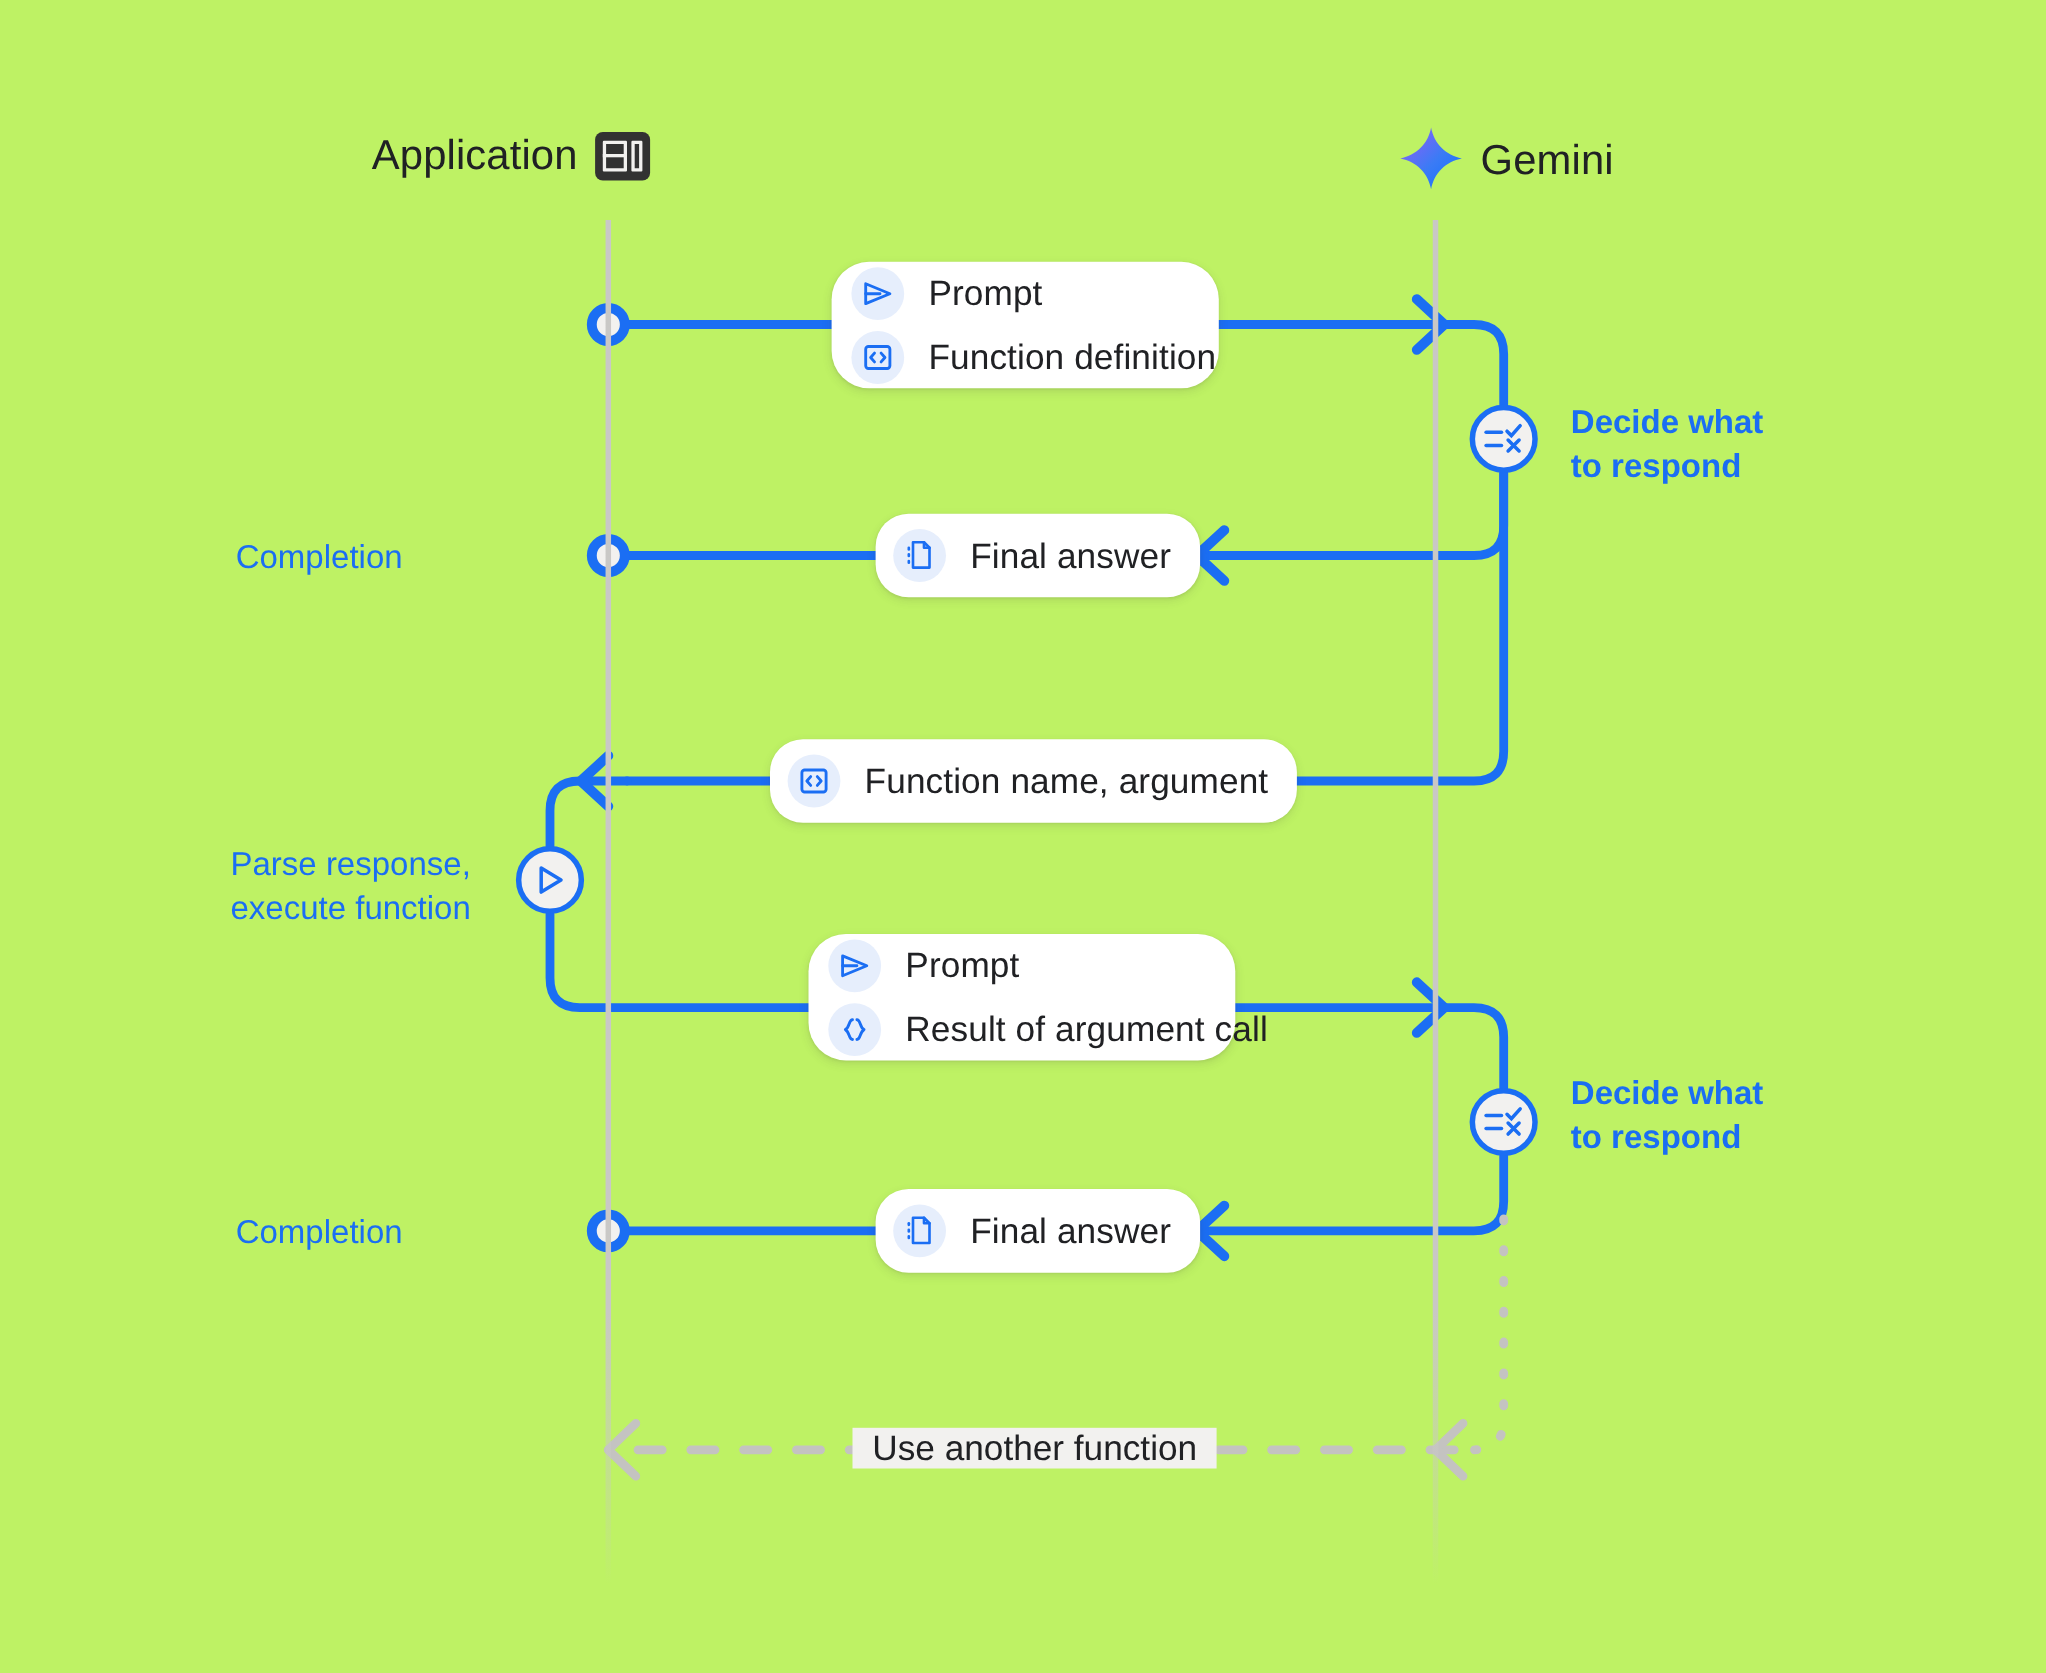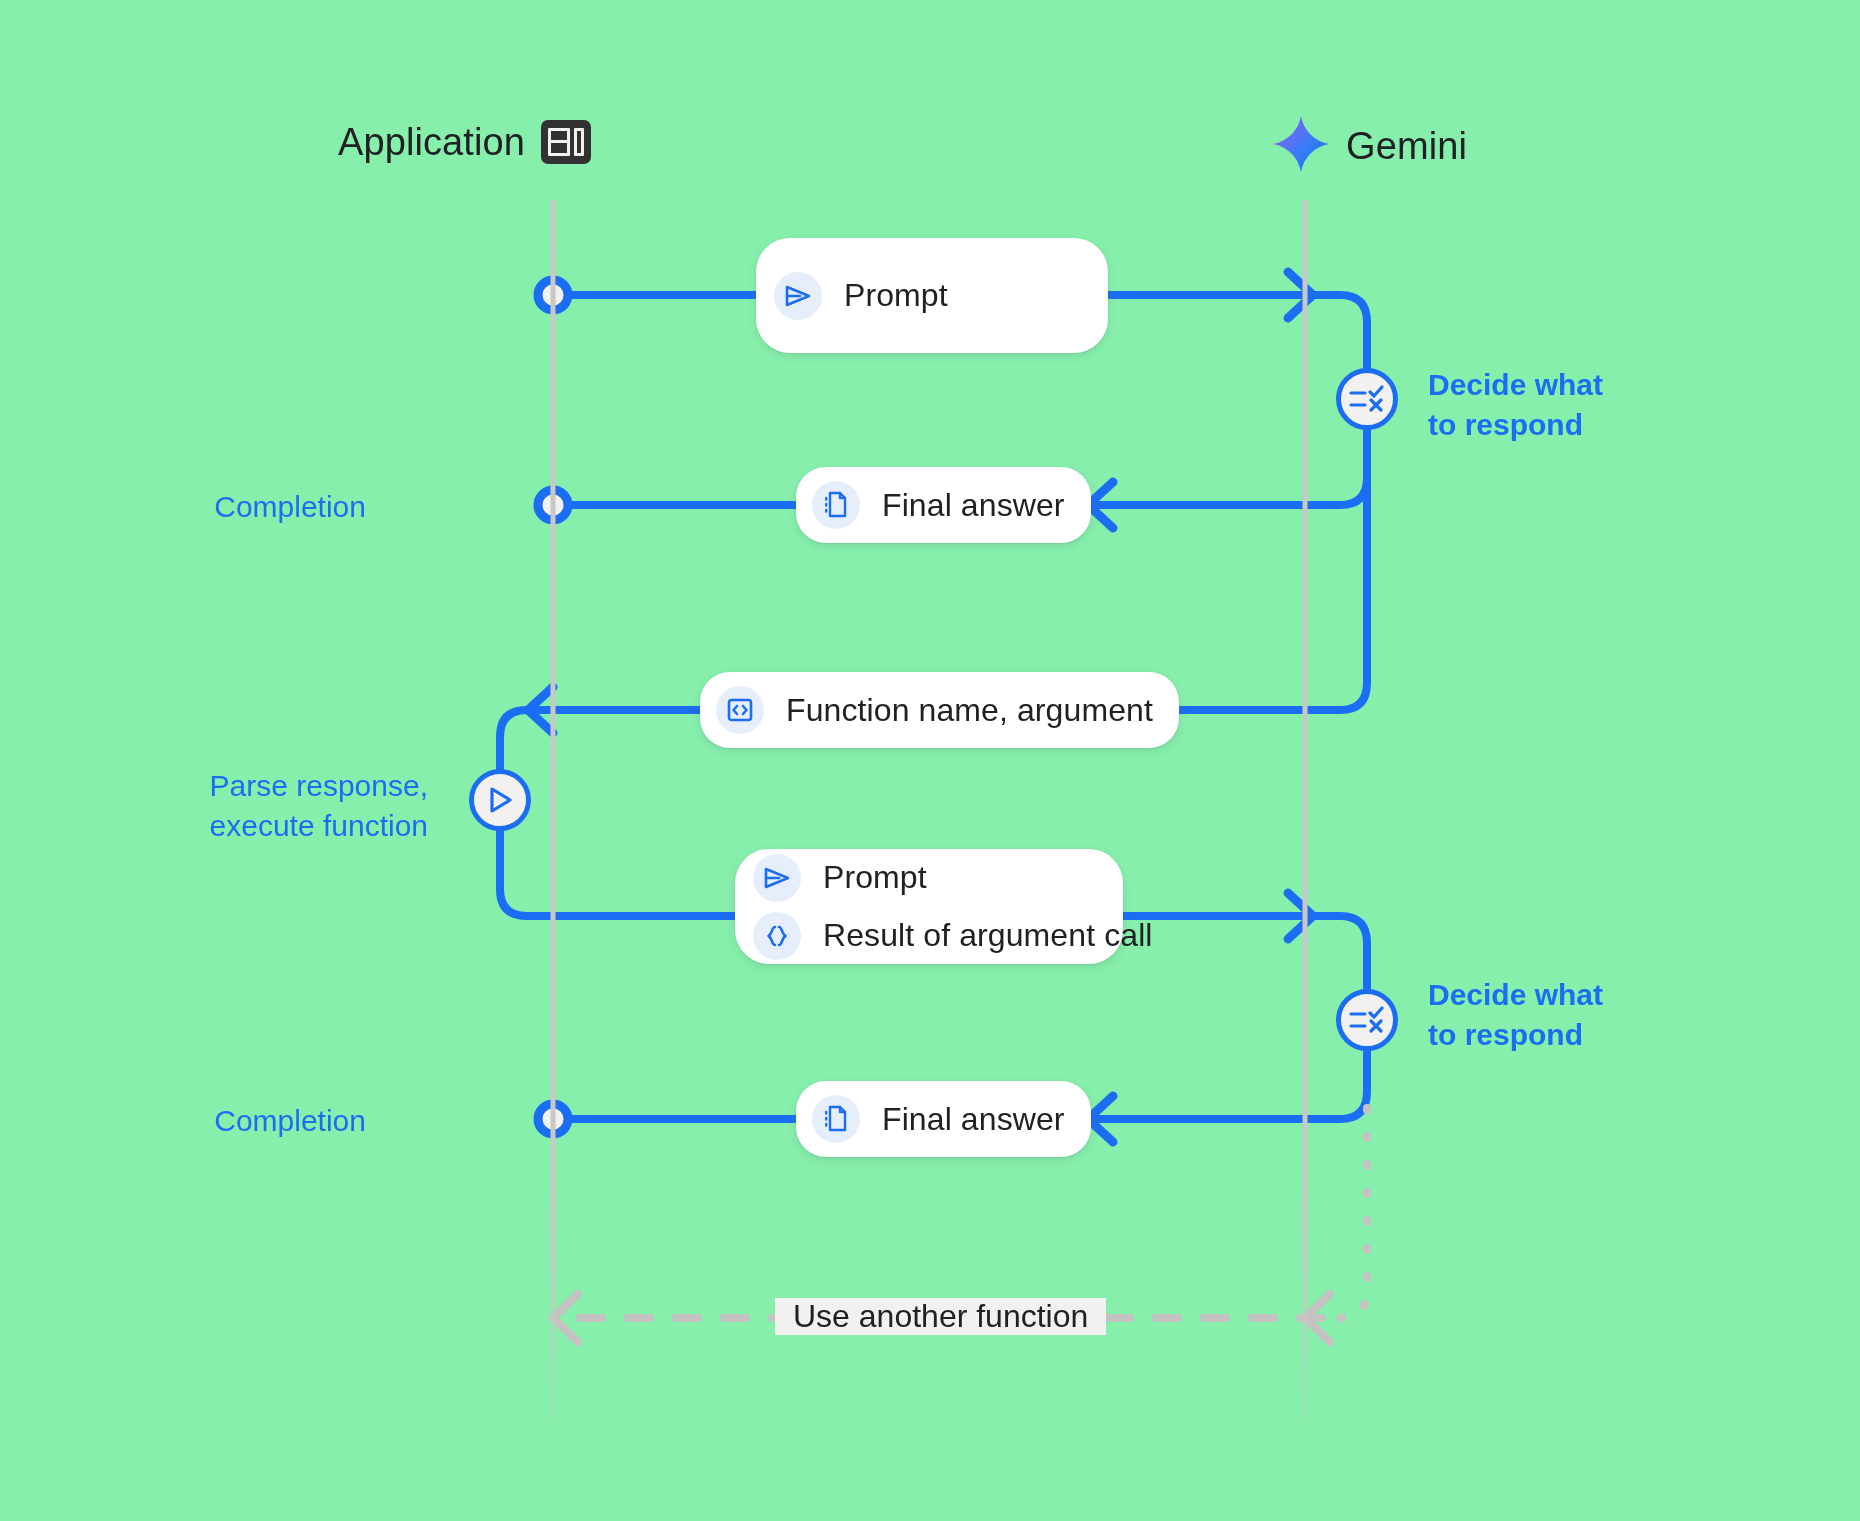--- a/index.html
+++ b/index.html
@@ -7,21 +7,21 @@
     padding: 0;
     background: #f2f1ef;
   }
   body {
     font-family: "Liberation Sans", sans-serif;
   }
   #stage {
     position: relative;
     width: 1860px;
     height: 1521px;
-    background: #86efac;
+    background: #bef264;
     overflow: hidden;
   }
   #wire-layer {
     position: absolute;
     left: 0; top: 0;
     width: 1860px;
     height: 1521px;
   }
 
   
@@ -272,20 +272,30 @@
   <div class="chip two-line" style="left:756px; top:238px; width:352px; height:115px;">
     <div class="chip-row">
       <span class="chip-ico">
         <svg width="28" height="24" viewBox="0 0 28 24" fill="none" stroke="#1b6ef3" stroke-width="2.6" stroke-linejoin="round">
           <path d="M3 3 L25 12 L3 21 Z"></path>
           <line x1="3" y1="12" x2="16" y2="12" stroke-linecap="round"></line>
         </svg>
       </span>
       <span class="chip-text">Prompt</span>
     </div>
+    <div class="chip-row">
+      <span class="chip-ico">
+        <svg width="28" height="28" viewBox="0 0 28 28" fill="none" stroke="#1b6ef3" stroke-width="2.6" stroke-linejoin="round" stroke-linecap="round">
+          <rect x="3" y="4" width="22" height="20" rx="2.5"></rect>
+          <path d="M11 10 L7.5 14 L11 18"></path>
+          <path d="M17 10 L20.5 14 L17 18"></path>
+        </svg>
+      </span>
+      <span class="chip-text">Function definition</span>
+    </div>
   </div>
 
   <div class="chip" style="left:796px; top:467px; height:76px;">
     <div class="chip-row">
       <span class="chip-ico">
         <svg width="26" height="30" viewBox="0 0 26 30" fill="none" stroke="#1b6ef3" stroke-width="2.4" stroke-linejoin="round" stroke-linecap="round">
           <path d="M7 3 H17 L22 8 V26 H7 Z"></path>
           <path d="M17 3 V8 H22"></path>
           <line x1="3.2" y1="8" x2="3.2" y2="9.5"></line>
           <line x1="3.2" y1="14" x2="3.2" y2="15.5"></line>

